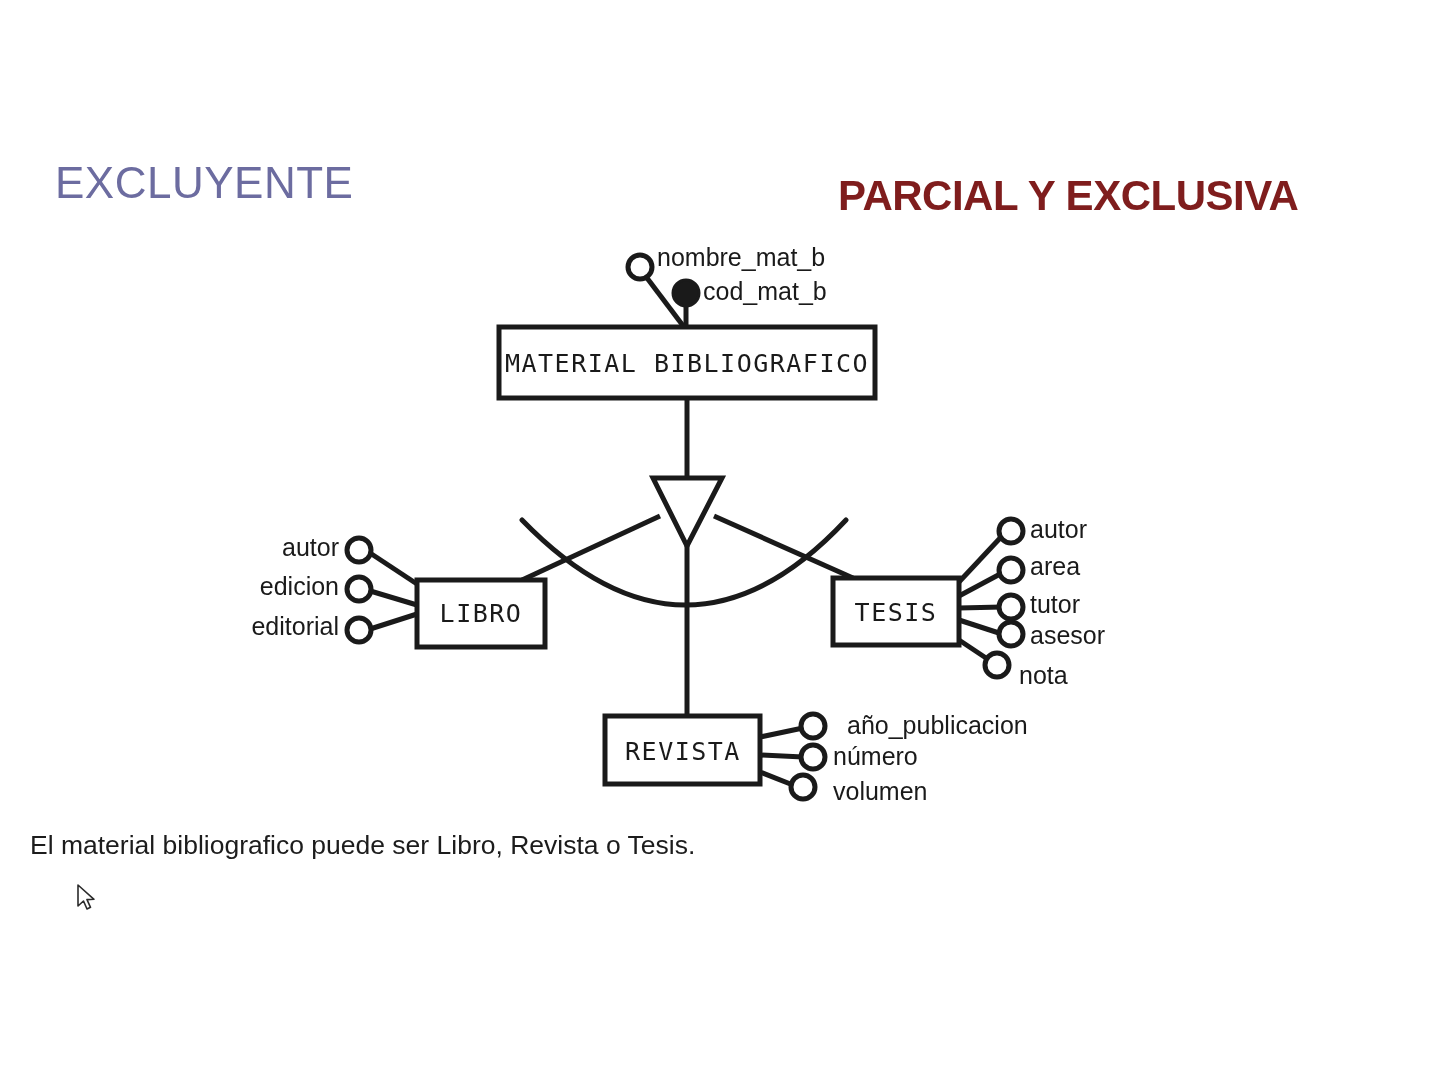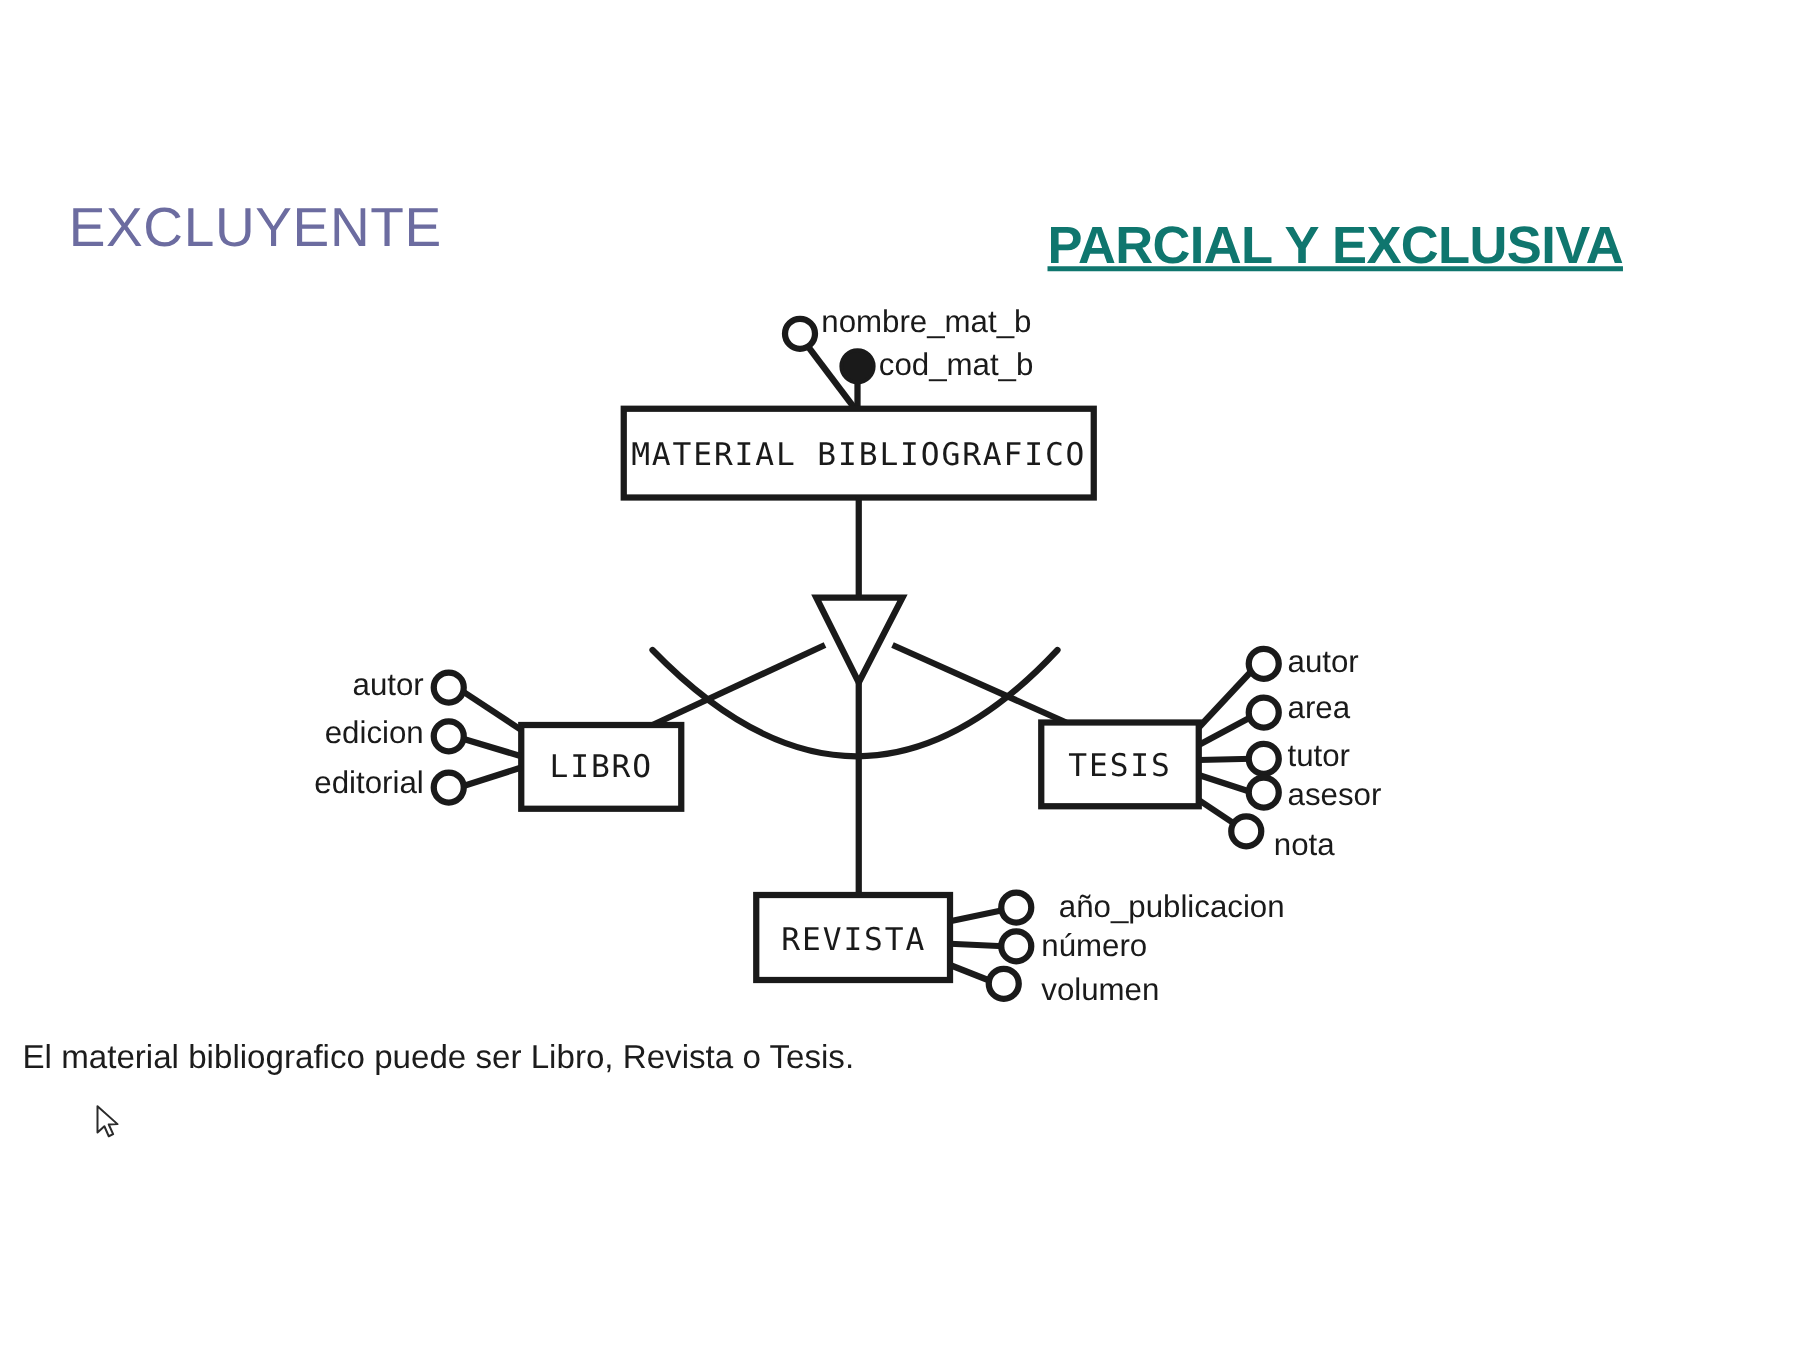--- a/index.html
+++ b/index.html
@@ -25,23 +25,22 @@
     color: #6c6ca0;
     white-space: nowrap;
   }
   #title-right {
     position: absolute;
     left: 838px;
     top: 172px;
     font-size: 42px;
     font-weight: bold;
     letter-spacing: -0.5px;
-    color: #0f766e;
+    color: #7f1d1d;
     white-space: nowrap;
-    text-decoration: underline;
   }
   #diagram {
     position: absolute;
     left: 0;
     top: 0;
     width: 1440px;
     height: 1080px;
   }
   .er-box-label {
     font-family: "DejaVu Sans Mono", "Liberation Mono", monospace;
@@ -54,21 +53,21 @@
   .attr-label {
     font-family: "Liberation Sans", sans-serif;
     font-size: 25px;
     fill: #1a1a1a;
     dominant-baseline: middle;
   }
   .attr-label.right-aligned { text-anchor: end; }
   .attr-label.left-aligned { text-anchor: start; }
   #caption {
     position: absolute;
-    left: 18px;
+    left: 30px;
     top: 827px;
     width: 1400px;
     font-size: 26.5px;
     line-height: 36px;
     color: #1c1c1c;
     font-weight: 400;
   }
   #caption .cap-line { white-space: normal; }
   #cursor {
     position: absolute;

